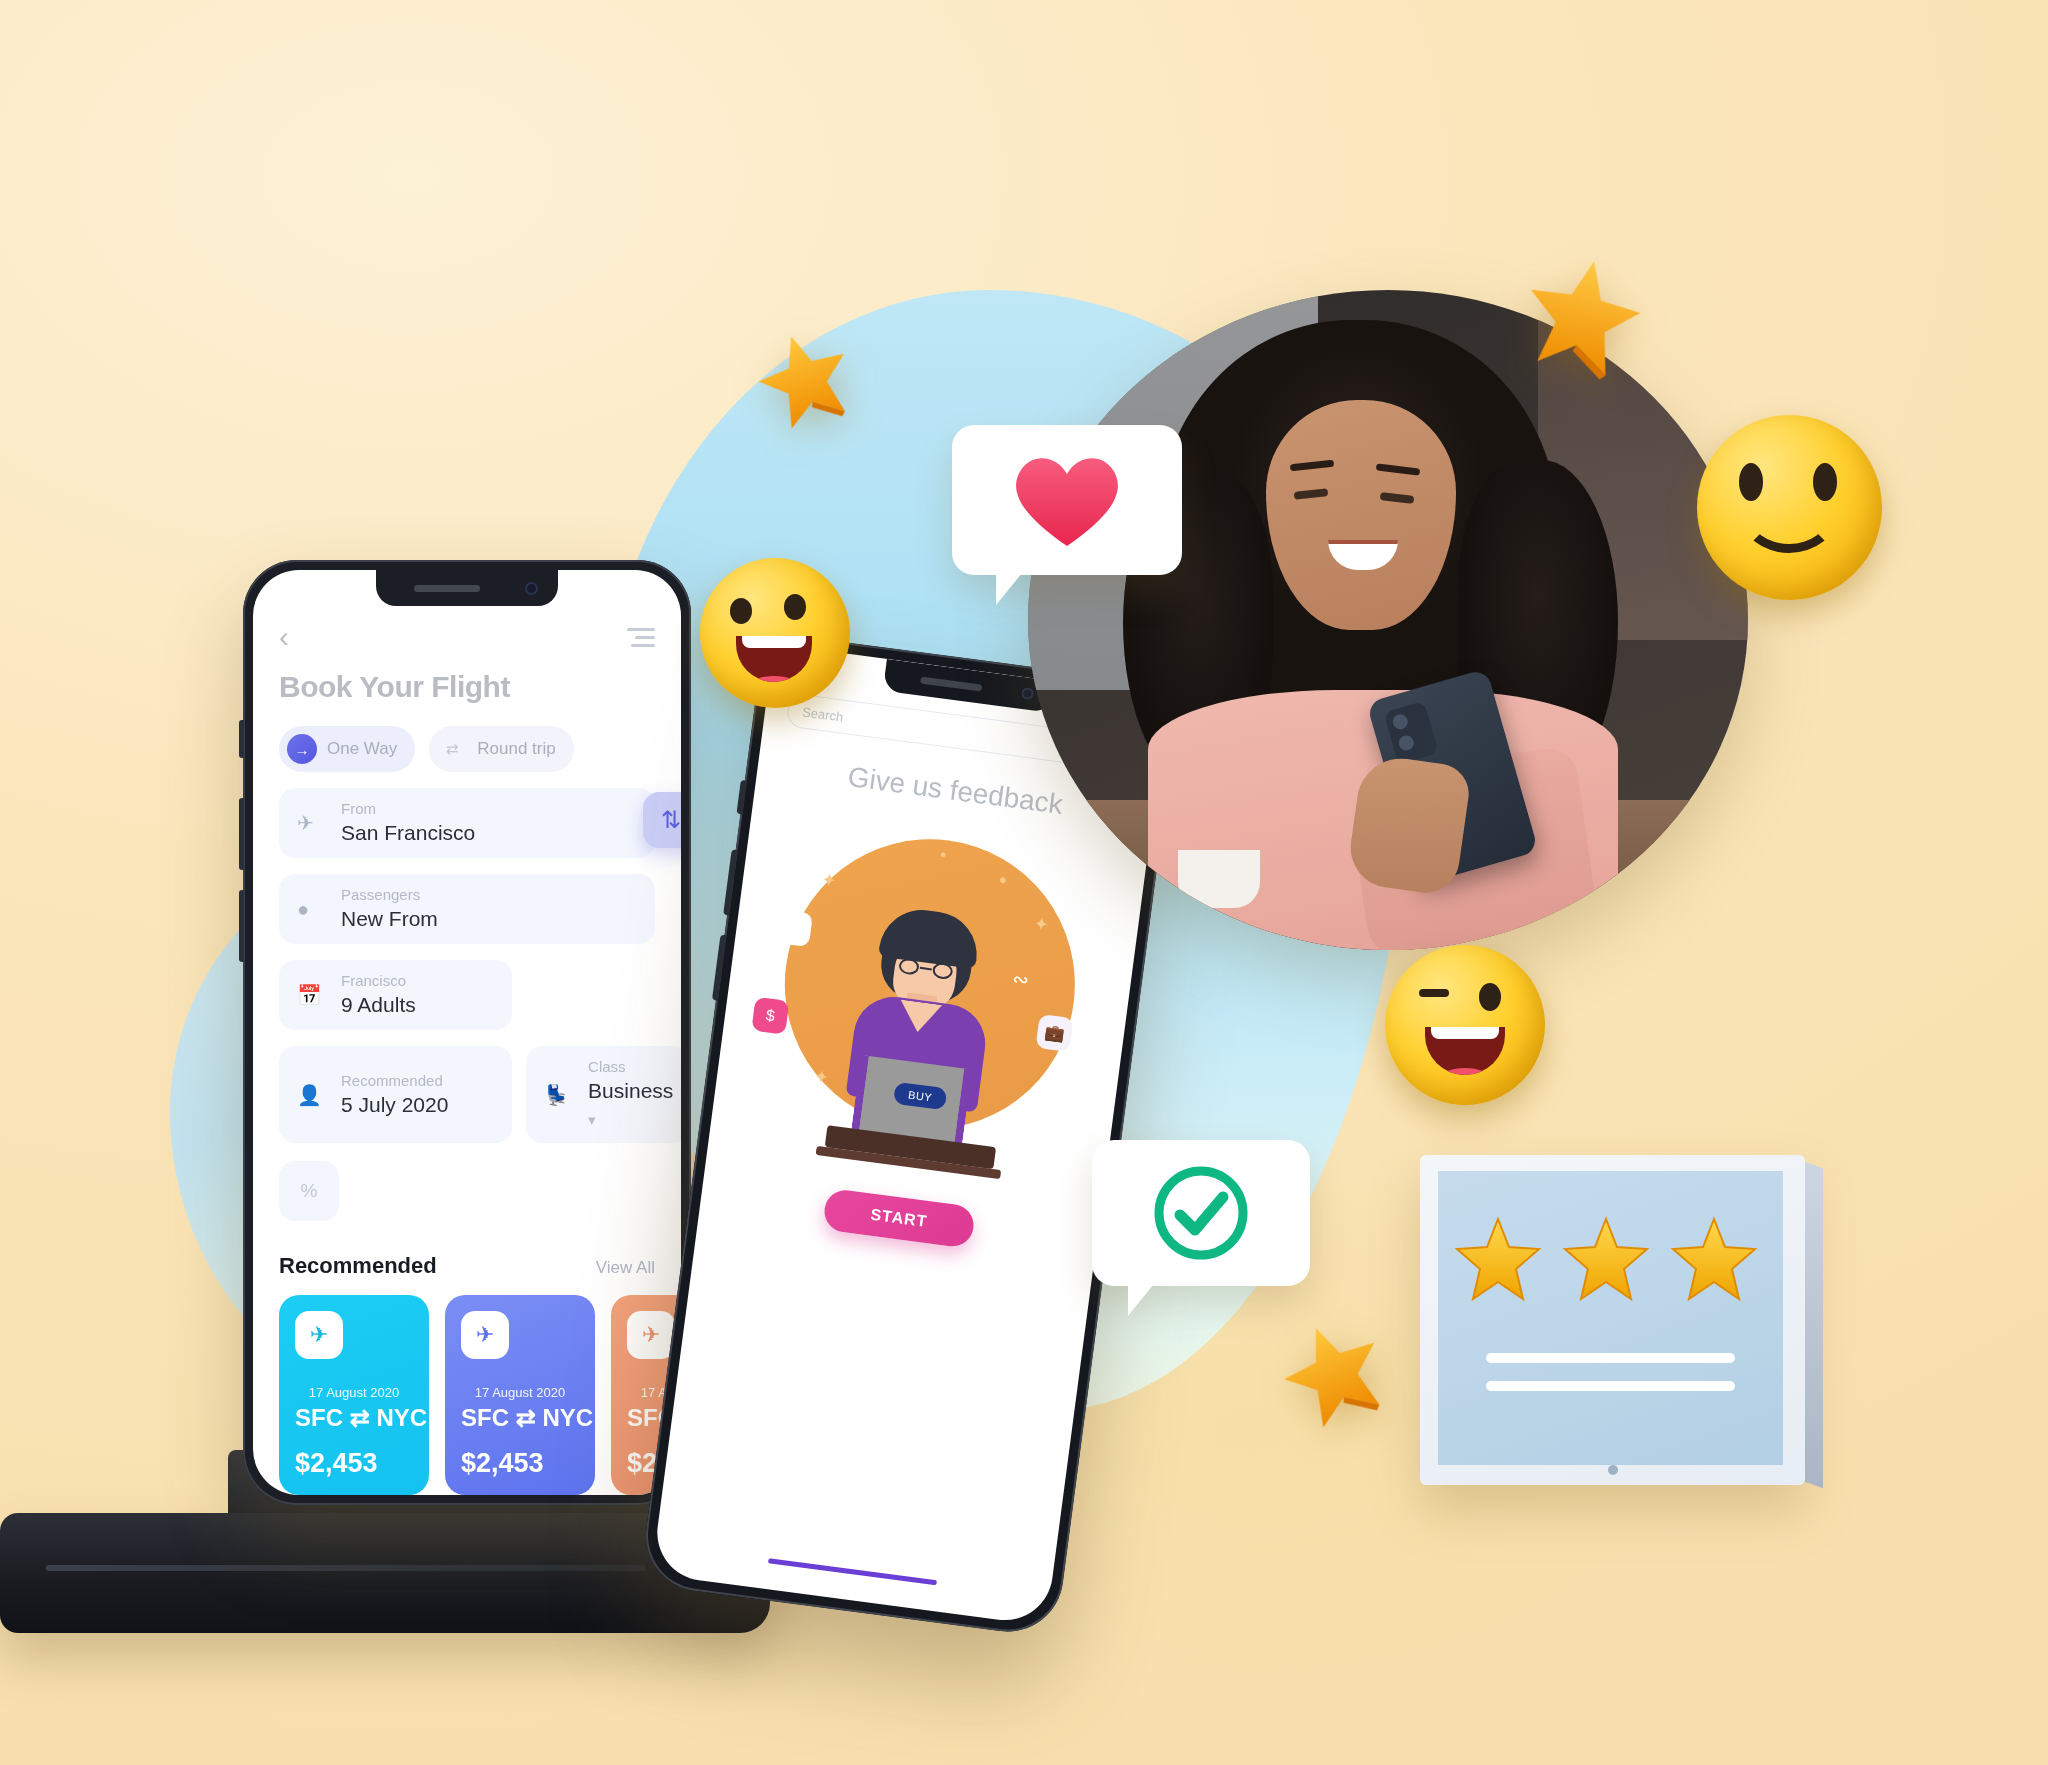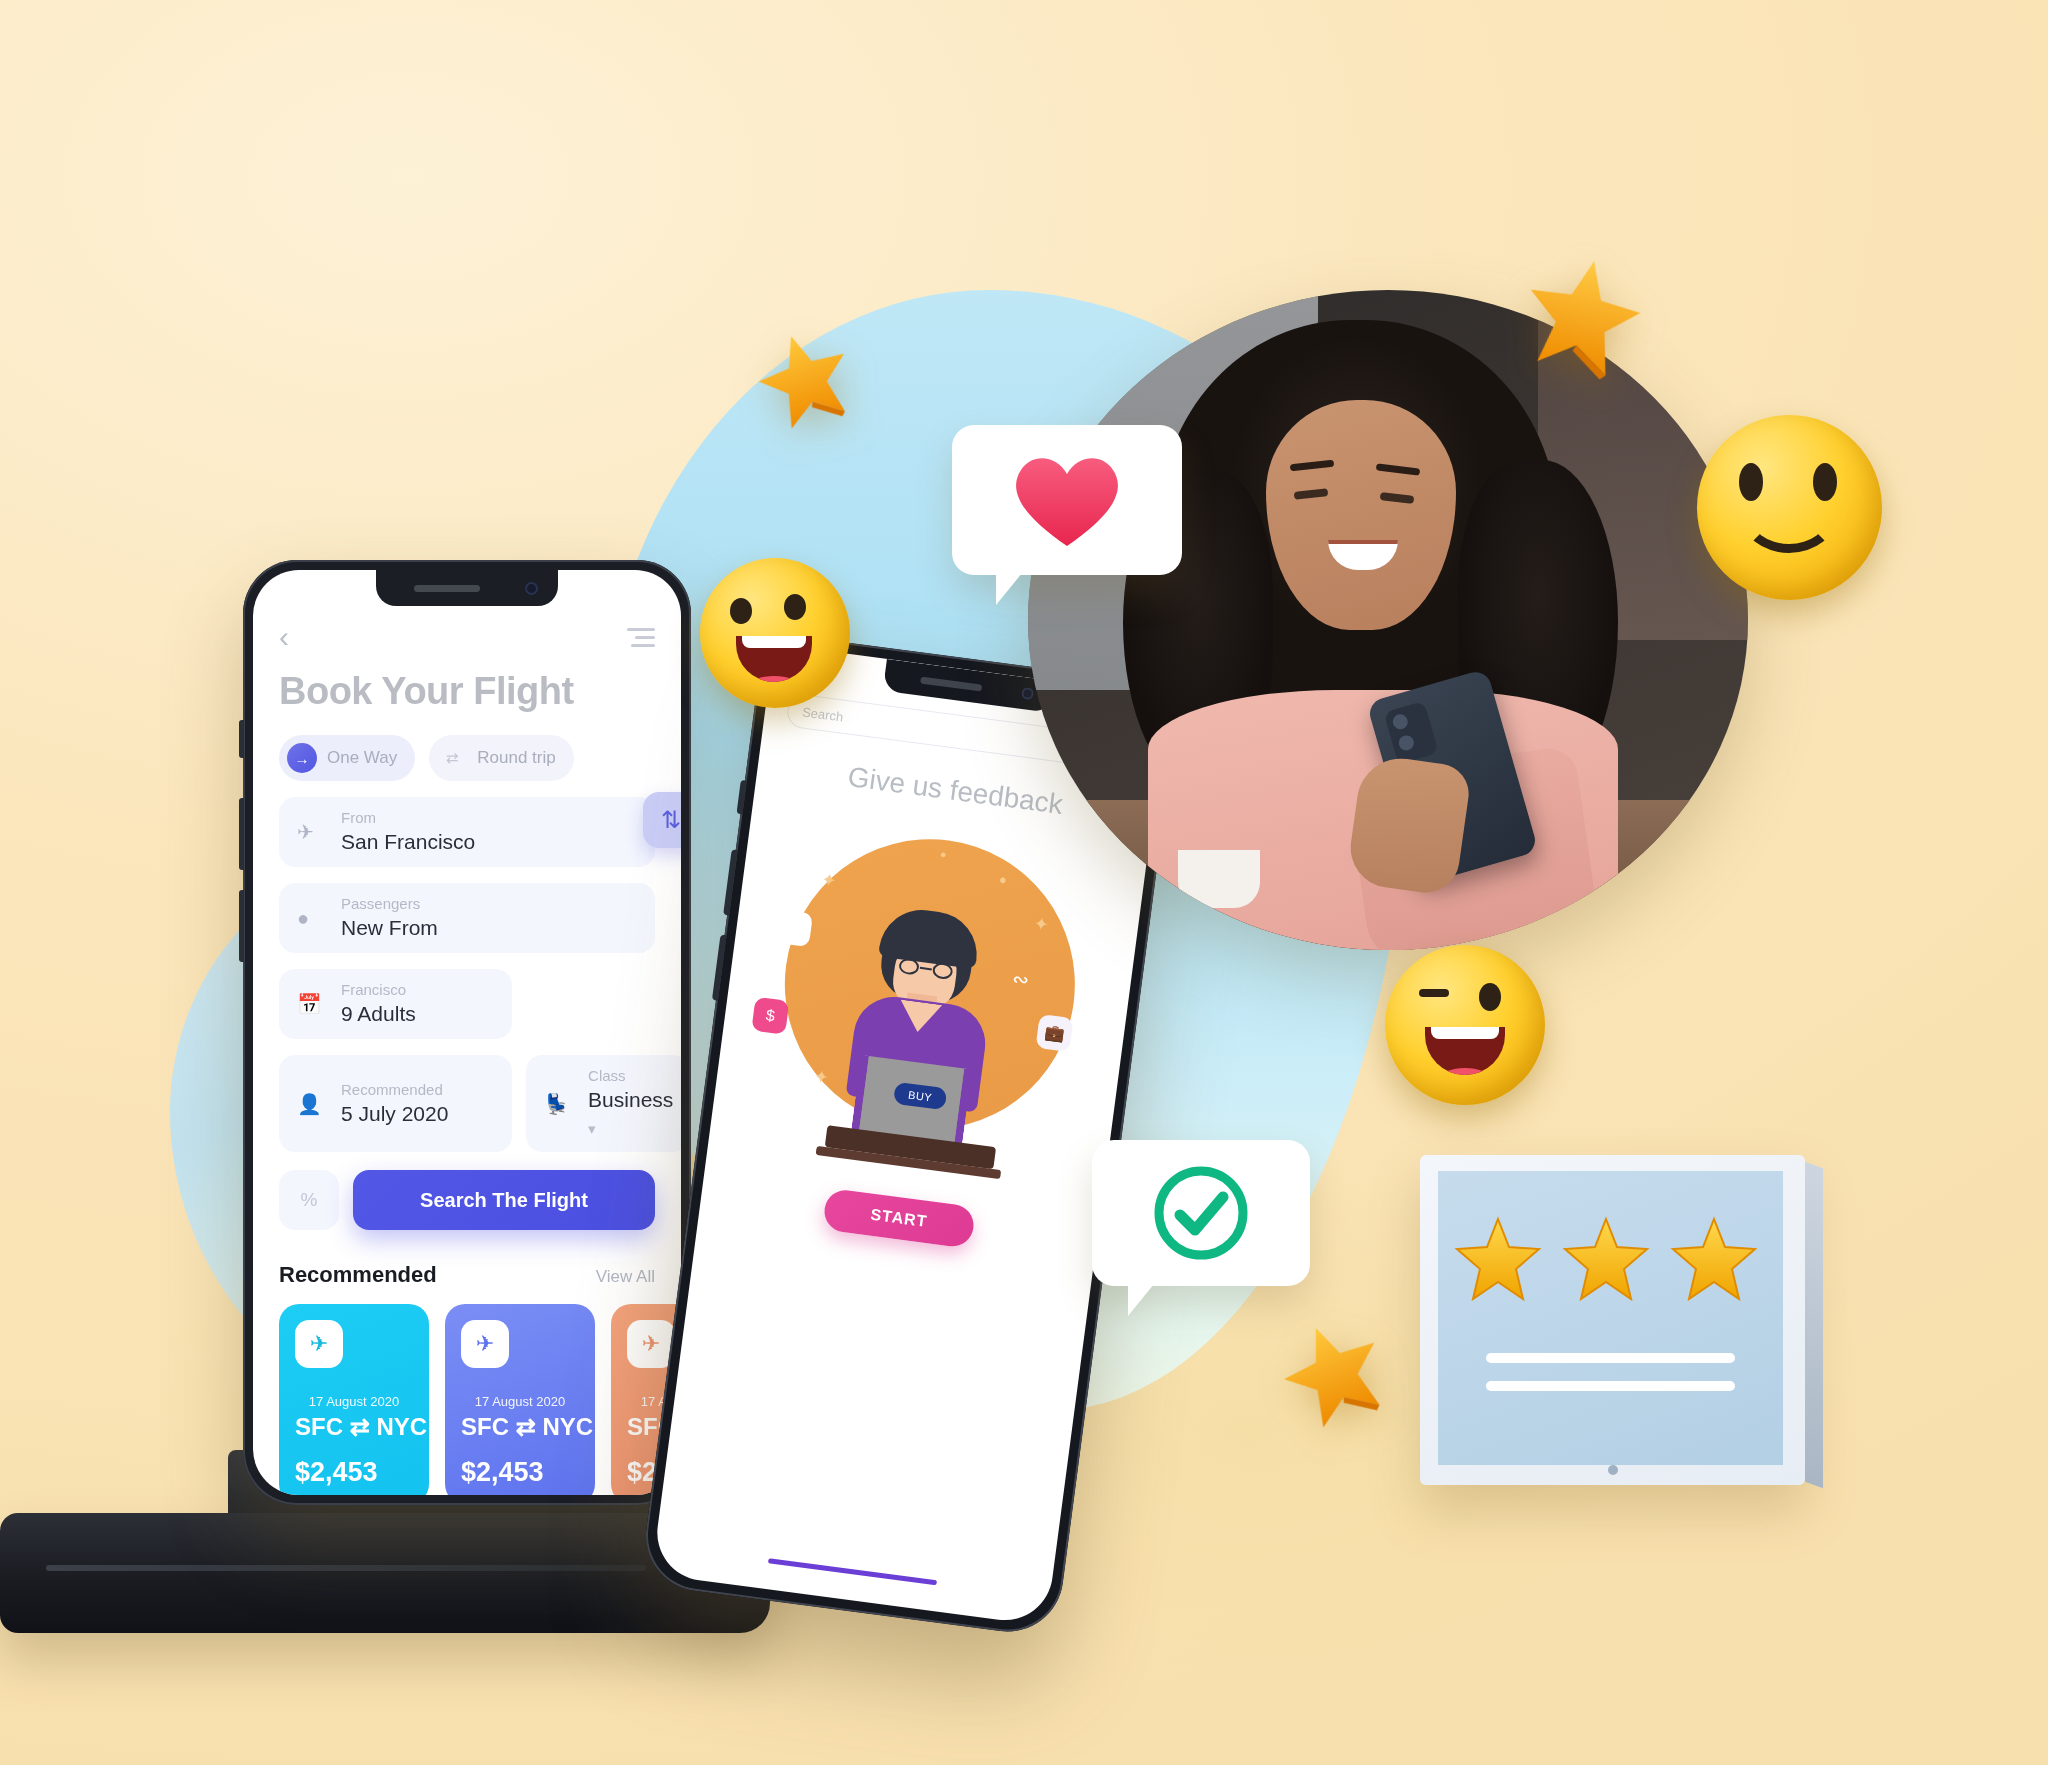--- a/index.html
+++ b/index.html
@@ -81,21 +81,21 @@
   .sb2{ top:238px; width:5px; height:72px;}
   .sb3{ top:330px; width:5px; height:72px;}
 
   .p1-content{ position:relative; padding: 52px 26px 0 26px; height:100%; z-index:3;}
   .back-chevron{ font-size:30px; color:#b9bec8; line-height:1; font-weight:300;}
   .p1-topbar{ display:flex; align-items:center; justify-content:space-between; }
   .burger{ display:flex; flex-direction:column; gap:5px; align-items:flex-end;}
   .burger i{ display:block; height:3px; background:#c7ccd6; border-radius:2px;}
   .burger i:nth-child(1){width:28px;} .burger i:nth-child(2){width:20px;} .burger i:nth-child(3){width:24px;}
 
-  .p1-title{ margin-top:18px; font-size:38px; font-weight:700; color:#b9bcc2; letter-spacing:-.5px;}
+  .p1-title{ margin-top:18px; font-size:30px; font-weight:700; color:#b9bcc2; letter-spacing:-.5px;}
 
   .trip-tabs{ display:flex; gap:14px; margin-top:22px;}
   .trip-tab{ display:flex; align-items:center; gap:10px; padding:8px 18px 8px 8px;
     border-radius:24px; background:#f2f3fb; }
   .trip-tab.active{ background:#eceefb; }
   .trip-tab .dot{ width:30px;height:30px;border-radius:50%;
     background:linear-gradient(135deg,#6f72e8,#5156e2); display:flex;align-items:center;justify-content:center;
     color:#fff;font-size:15px;}
   .trip-tab .dotg{ width:30px;height:30px;border-radius:50%; background:#f2f3fb;
     display:flex;align-items:center;justify-content:center;color:#c3c7d4;font-size:15px;}
@@ -353,21 +353,20 @@
           <span class="f-lbl">Class</span>
           <span class="f-val">
             <span>Business</span>
             <span style="font-size:15px;color:#b6bcc9">▾</span>
           </span>
         </div>
       </div>
 
       <div class="cta-row">
         <div class="pct-btn">%</div>
-        <button class="search-btn">Search The Flight</button>
       </div>
 
       <div class="rec-head">
         <div class="rec-title">Recommended</div>
         <div class="rec-viewall">View All</div>
       </div>
 
       <div class="rec-cards">
         <div class="rcard c1">
           <div class="tile">✈</div>

